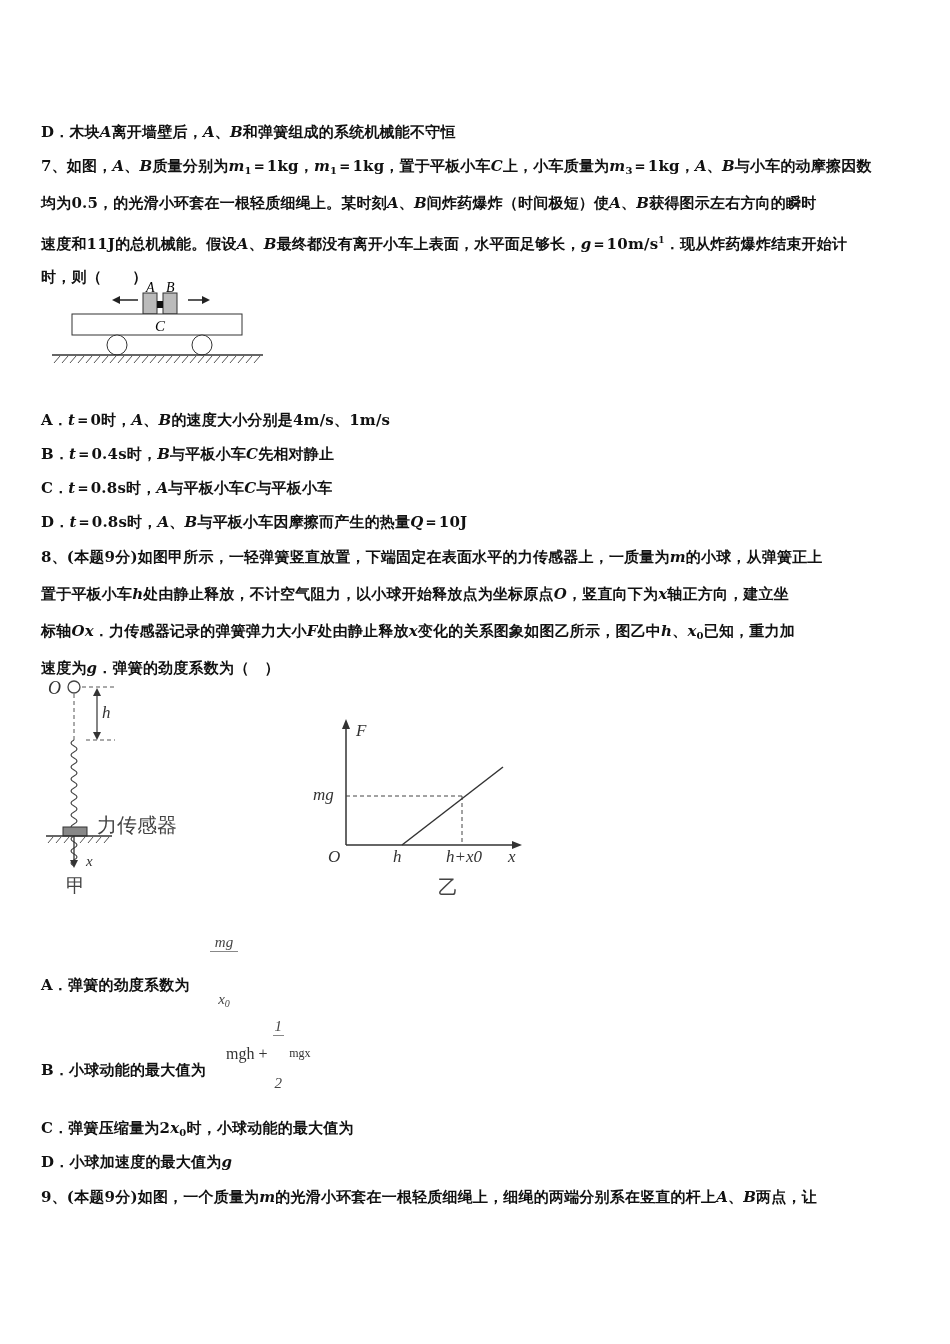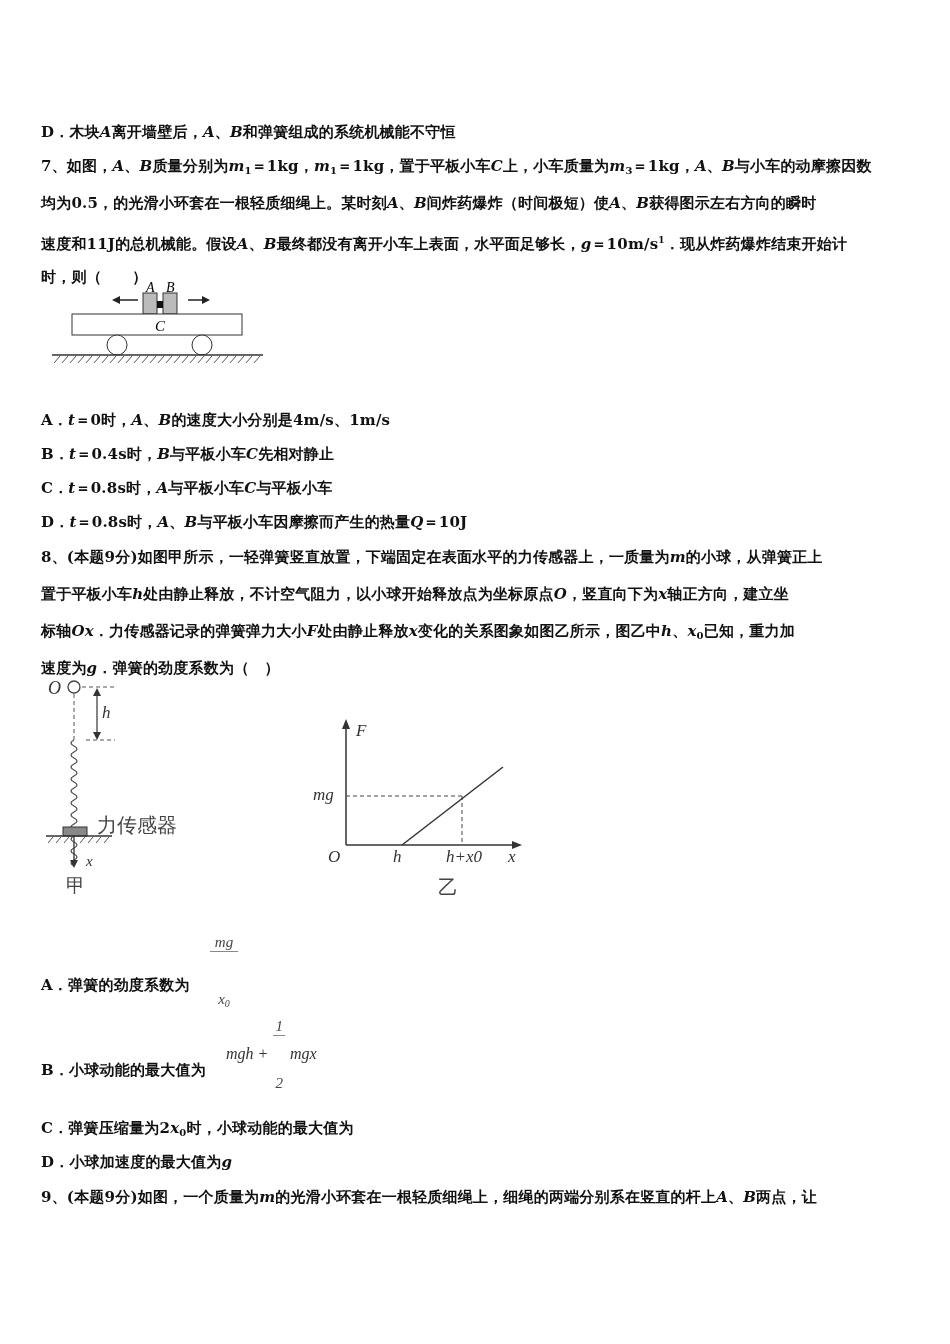--- a/index.html
+++ b/index.html
@@ -3,21 +3,21 @@
 <meta charset="utf-8">
 <style>
   html, body { margin: 0; padding: 0; background: #ffffff; }
   body { width: 950px; height: 1344px; position: relative; overflow: hidden;
          font-family: "DejaVu Serif", "Liberation Serif", serif; color: #111; }
   .line { position: absolute; left: 41px; font-size: 15px; line-height: 20px; white-space: nowrap; font-weight: bold; letter-spacing: 0.2px; margin-top: 19px; }
   .line i { font-style: italic; }
   .opt { font-weight: bold; }
   .sub { font-size: 10px; vertical-align: -3px; }
   .sup { font-size: 9px; vertical-align: 6px; }
-  .math { font-family: "Liberation Serif", serif; font-style: italic; font-weight: normal; color: #333; margin-top: 44px; }
+  .math { font-family: "Liberation Serif", serif; font-weight: normal; color: #333; margin-top: 44px; }
   .frac { display: inline-block; vertical-align: middle; text-align: center; font-family: "Liberation Serif", serif; font-style: italic; font-weight: normal; color: #444; font-size: 15px; }
   .frac .num { display: block; padding: 0 2px; border-bottom: 1px solid #888; line-height: 18px; }
   .frac .den { display: block; line-height: 22px; margin-top: 36px; }
   svg text { font-family: "Liberation Serif", serif; }
 </style>
 </head>
 <body>
 
 <div class="line" style="top:103px">
   <span>D．</span><span>木块</span><i>A</i><span>离开墙壁后，</span><i>A</i><span>、</span><i>B</i><span>和弹簧组成的系统机械能不守恒</span>
@@ -158,21 +158,21 @@
   <span class="num">mg</span>
   <span class="den"><span>x</span><span class="sub">0</span></span>
 </div>
 
 <div class="line" style="top:1041px">
   <span class="opt">B．</span><span>小球动能的最大值为</span>
 </div>
 <div style="position:absolute;left:226px;top:1017px;height:44px;white-space:nowrap">
   <span class="math" style="font-size:16px;vertical-align:middle;position:relative;top:-2px">mgh +</span>
   <span class="frac"><span class="num">1</span><span class="den">2</span></span>
-  <span class="math" style="font-size:16px;vertical-align:middle;position:relative;top:-2px">mgx</span>
+  <span class="math" style="font-size:12px;vertical-align:middle;position:relative;top:-2px">mgx</span>
 </div>
 
 <div class="line" style="top:1099px">
   <span class="opt">C．</span><span>弹簧压缩量为2</span><i>x</i><span class="sub">0</span><span>时，小球动能的最大值为</span>
 </div>
 <div class="line" style="top:1133px">
   <span class="opt">D．</span><span>小球加速度的最大值为</span><i>g</i>
 </div>
 
 <div class="line" style="top:1168px">

